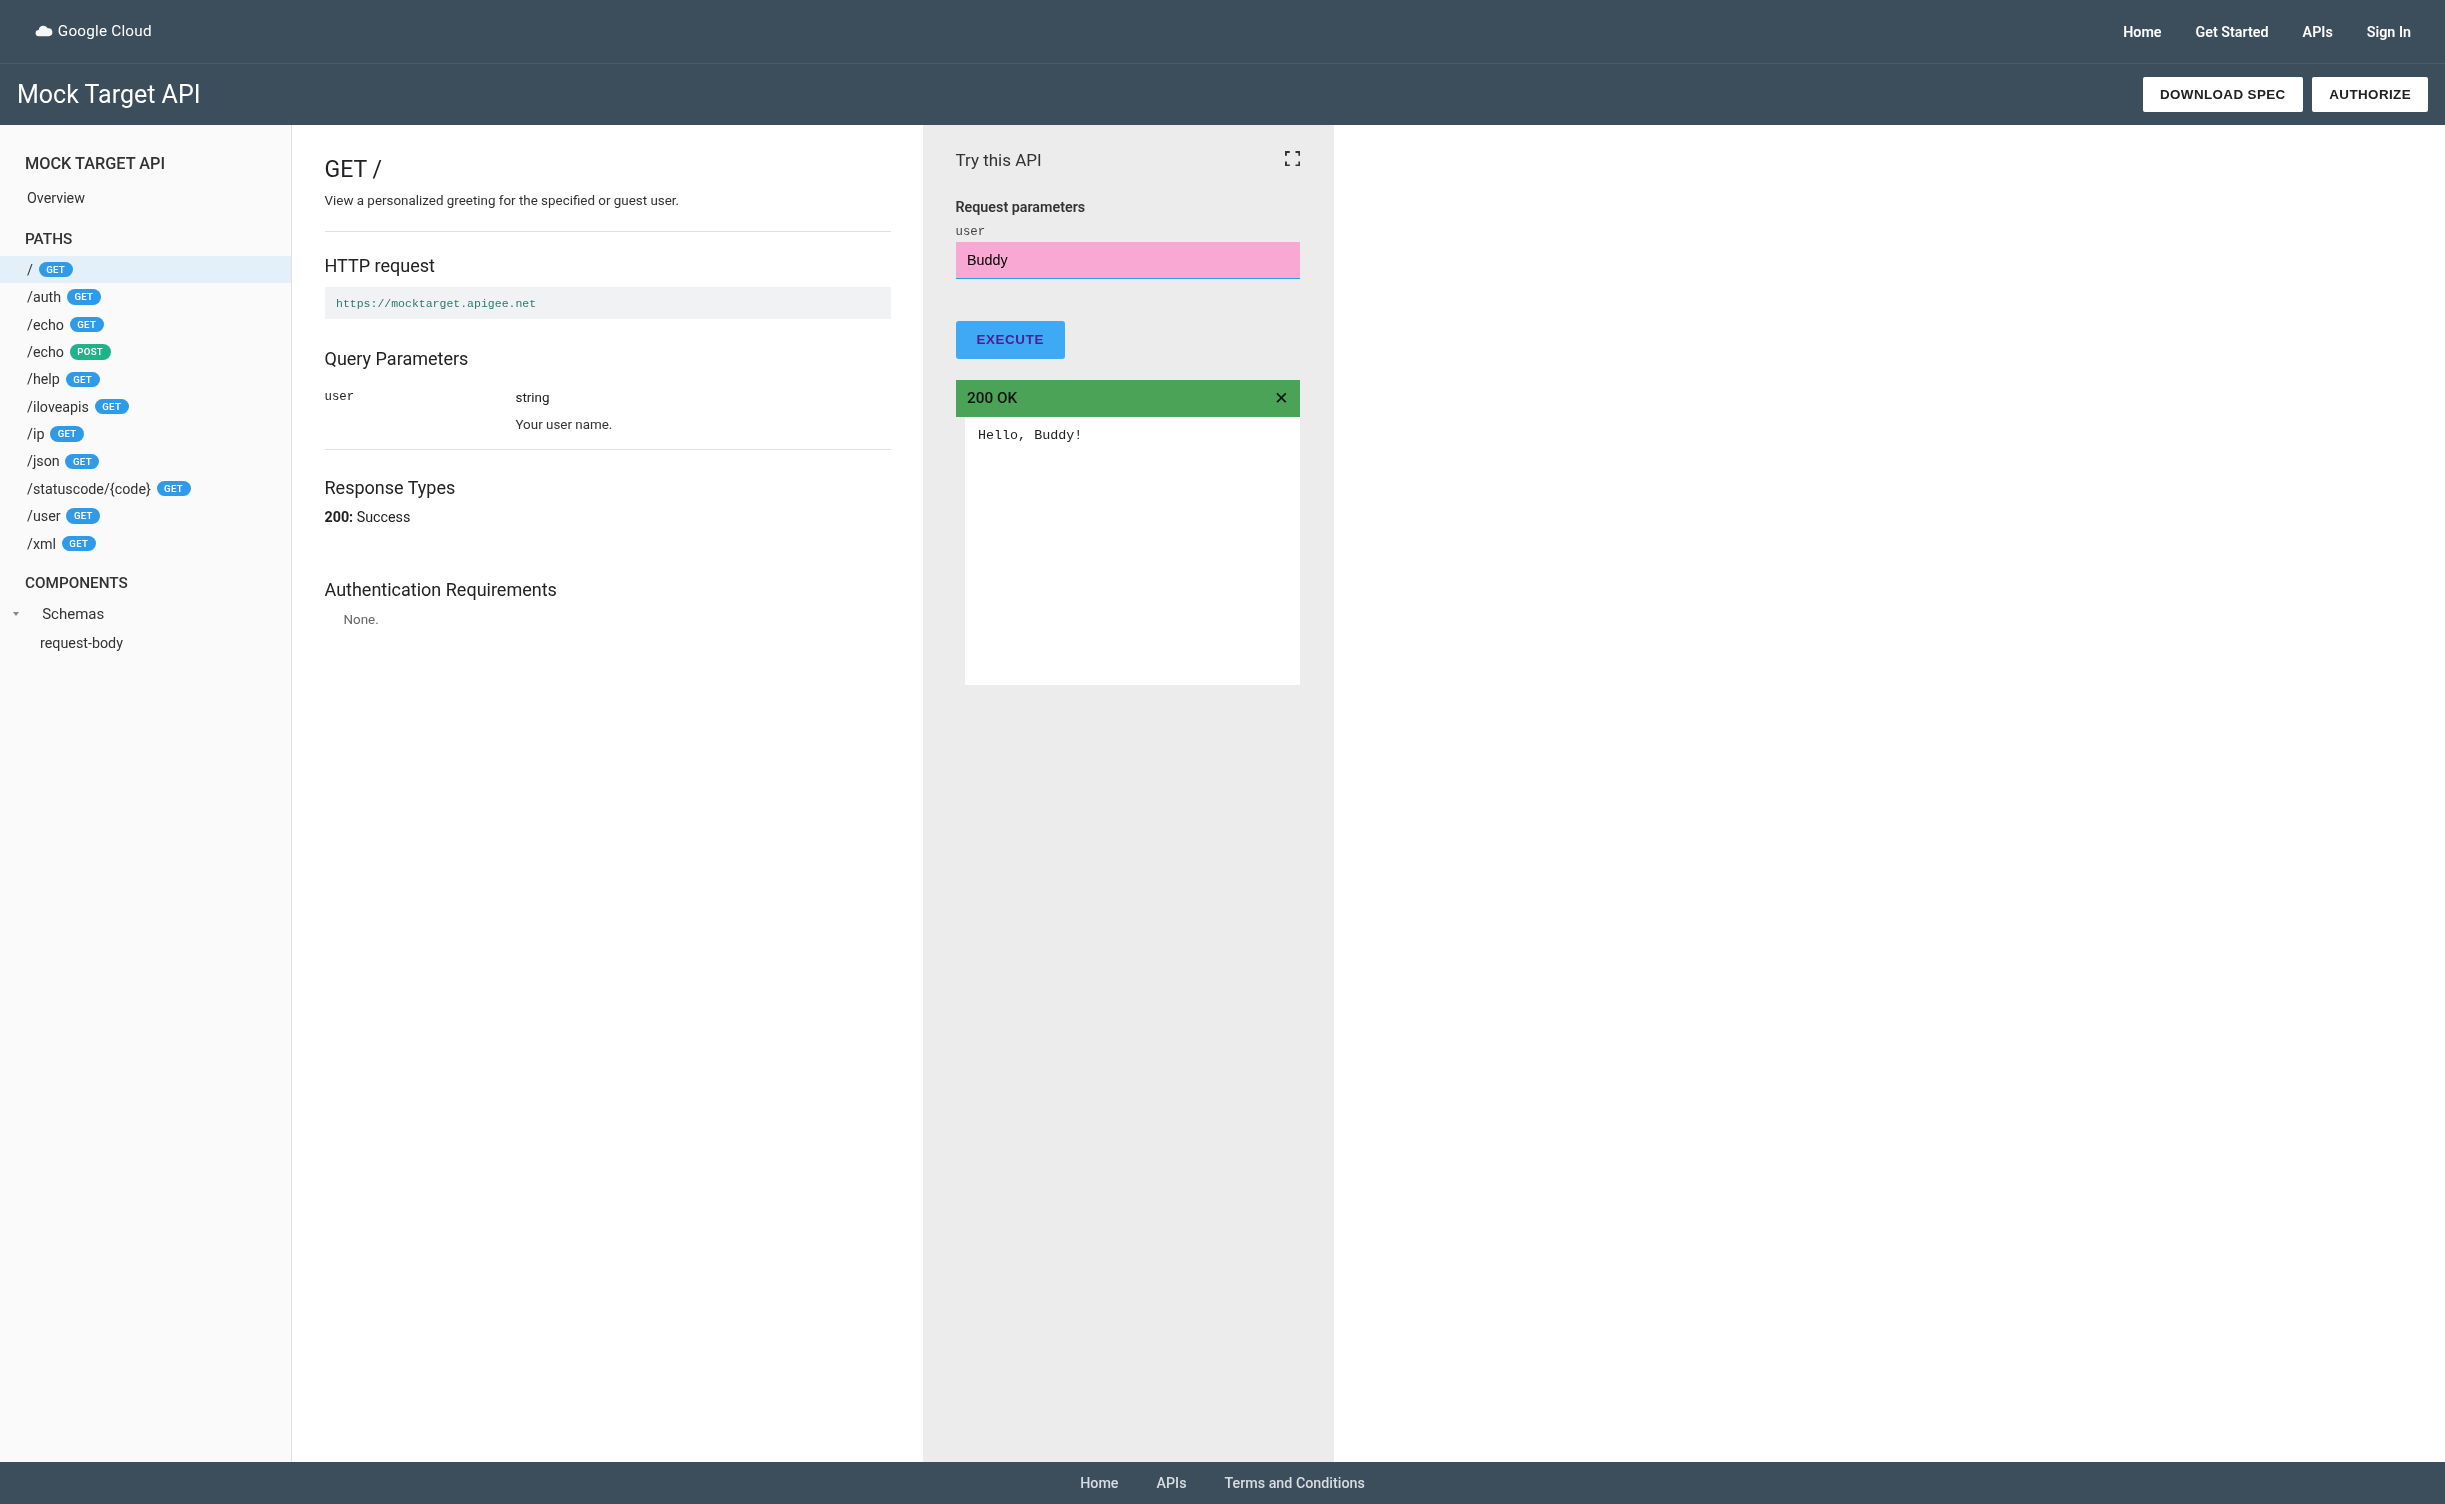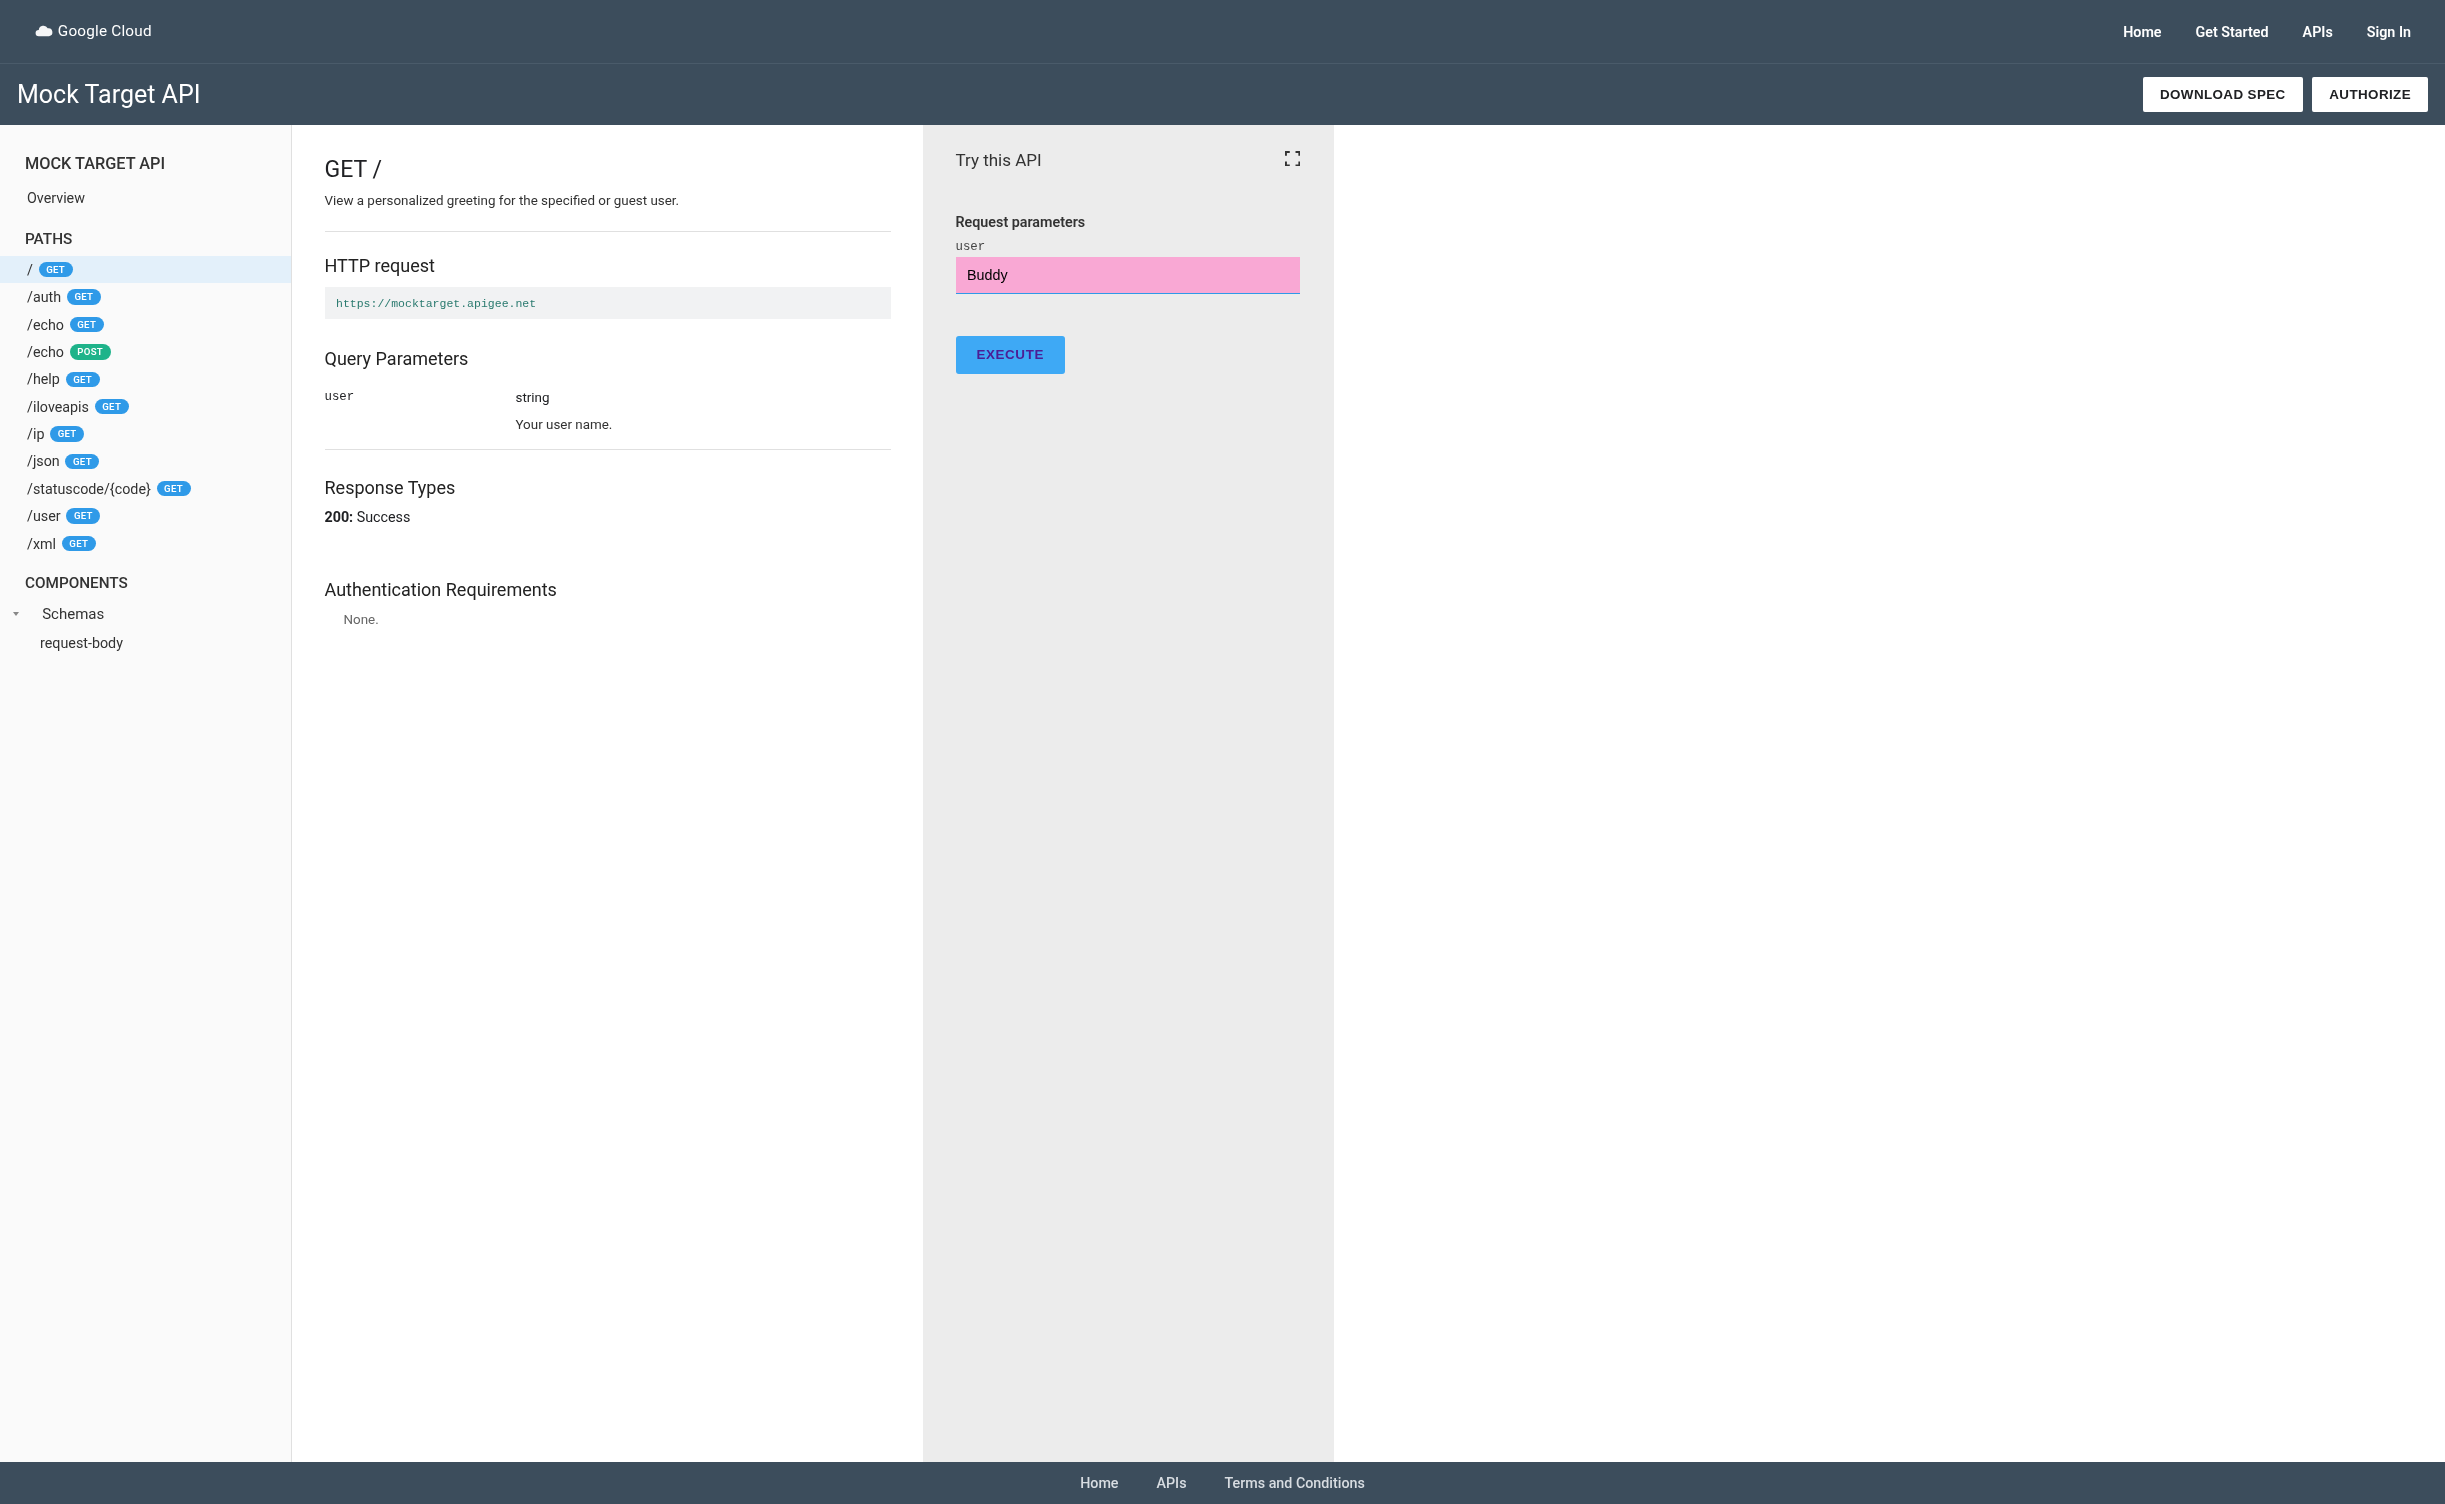--- a/index.html
+++ b/index.html
@@ -40,21 +40,21 @@
   .param-row { display: flex; border-bottom: 1px solid #e0e0e0; padding: 9.6px 0 17px; }
   .param-name { width: 191px; font-family: "Courier New", monospace; font-size: 12.4px; }
   .param-info { flex: 1; }
   .param-type { font-size: 13.4px; margin-bottom: 11.5px; }
   .param-desc { font-size: 13.4px; color: #333; }
   .resp-line { font-size: 14.3px; margin-top: 3.8px; }
   .resp-code { font-weight: 700; }
   .auth-none { color: #666; padding-left: 19px; font-size: 13.4px; margin-top: 5.7px; }
   
   .try-panel { width: 411px; background: #ececec; padding: 25px 34px 0 32.5px; }
-  .try-head { display: flex; align-items: center; margin-bottom: 44px; }
+  .try-head { display: flex; align-items: center; margin-bottom: 29px; }
   .try-title { font-size: 17px; font-weight: 400; color: #333; }
   .expand-icon { margin-left: auto; cursor: pointer; }
   .req-params-label { font-size: 14.3px; font-weight: 600; color: #333; margin-bottom: 9.6px; }
   .param-label { font-family: "Courier New", monospace; font-size: 12.4px; color: #444; margin-bottom: 3.8px; }
   .text-input { width: 100%; background: #f9a8d4; border: none; border-bottom: 1.9px solid #2f9ae8; padding: 9.6px 11.5px; font-size: 14.3px; outline: none; margin-bottom: 42px; }
   .btn-exec { background: #3ea9f5; color: #4c1d95; border: none; padding: 11.5px 21px; font-size: 13.4px; font-weight: 600; letter-spacing: 0.6px; cursor: pointer; border-radius: 2.9px; margin-bottom: 21px; }
   .result { border-left: 0; }
   .status-bar { background: #4aa356; color: #111; padding: 8.6px 11.5px; font-size: 15.3px; font-weight: 500; display: flex; align-items: center; }
   .status-bar .close { margin-left: auto; cursor: pointer; font-size: 17px; color: #111; }
   .resp-body { background: #fff; border-left: 9.6px solid #ececec; padding: 11.5px 13.4px; font-family: "Courier New", monospace; font-size: 13.4px; min-height: 268px; }
@@ -185,20 +185,27 @@
       <span class="expand-icon">
         <svg width="15.3" height="15.3" viewBox="0 0 16 16">
             <path stroke="#333" stroke-width="2" fill="none" d="M1 5V1h4M15 11v4h-4M11 1h4v4M5 15H1v-4"></path>
           </svg>
       </span>
     </div>
     <div class="req-params-label">Request parameters</div>
     <div class="param-label">user</div>
     <input class="text-input" type="text" value="Buddy" style="">
     <button class="btn-exec">EXECUTE</button>
+    <div class="result">
+      <div class="status-bar">
+        <span>200 OK</span>
+        <span class="close">✕</span>
+      </div>
+      <div class="resp-body">Hello, Buddy!</div>
+    </div>
   </div>
 
 </div>
 
 <div class="footer">
   <a href="#">Home</a>
   <a href="#">APIs</a>
   <a href="#">Terms and Conditions</a>
 </div>
 

